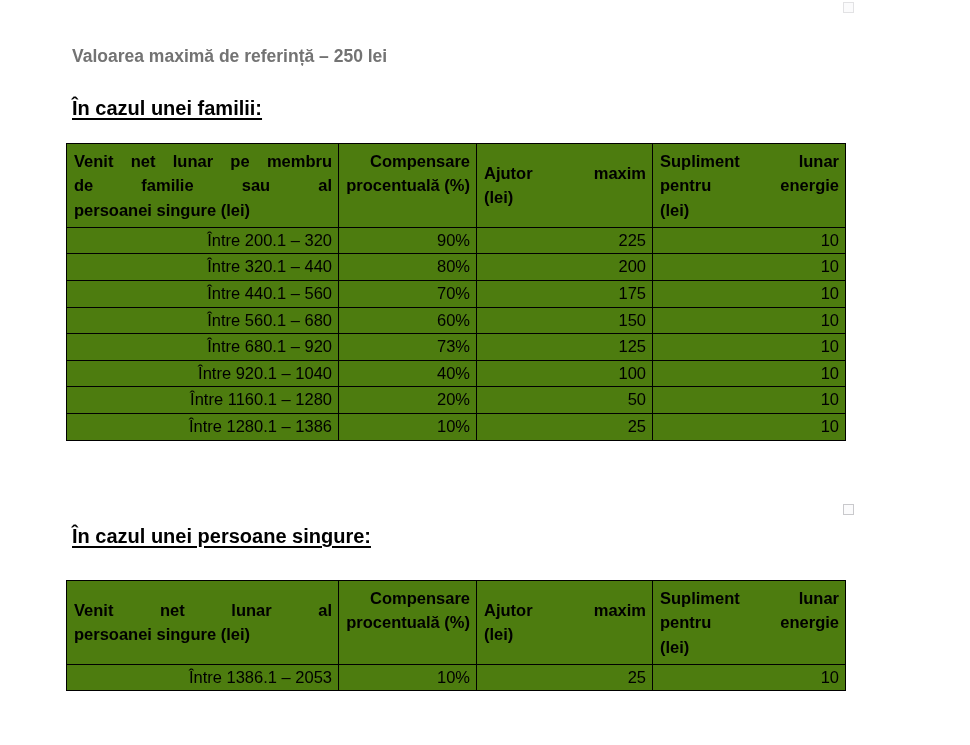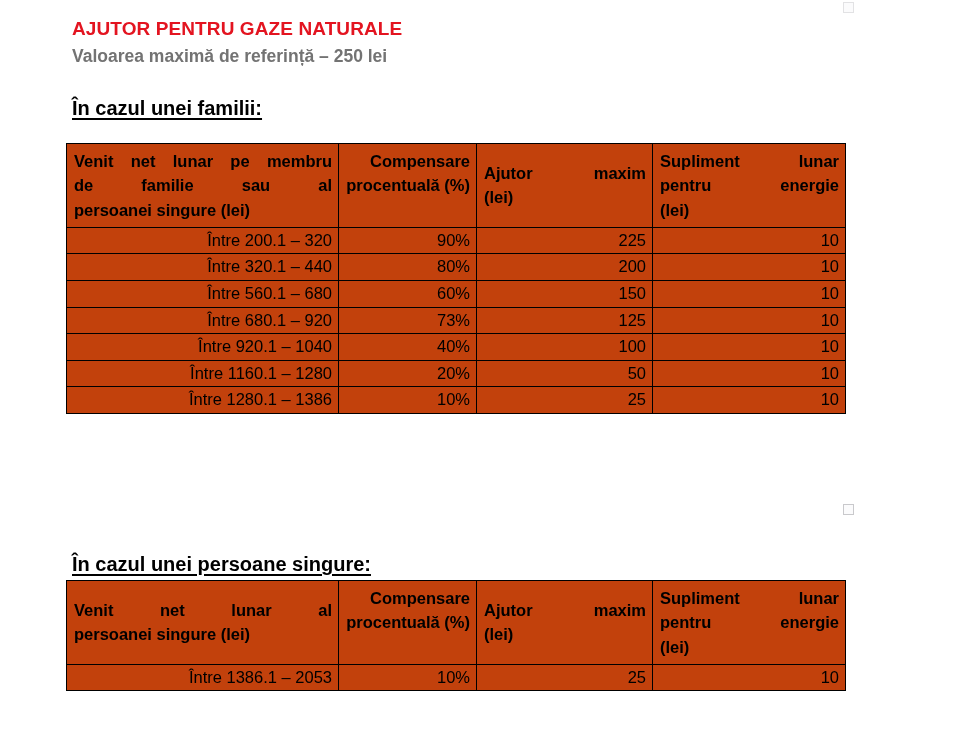--- a/index.html
+++ b/index.html
@@ -47,28 +47,28 @@
     position: absolute;
     left: 72px;
     font-size: 20px;
     font-weight: bold;
     color: #000000;
     text-decoration: underline;
     text-underline-offset: 3px;
     white-space: nowrap;
   }
   #heading-family { top: 97px; }
-  #heading-single { top: 525px; margin-top: 28px; }
+  #heading-single { top: 525px; }
 
   
   .data-table {
     position: absolute;
     border-collapse: collapse;
     table-layout: fixed;
-    background: #c2410c;
+    background: #4d7c0f;
   }
   #table-family { left: 66px; top: 143px; width: 779px; }
   #table-single { left: 66px; top: 580px; width: 779px; }
 
   .data-table td,
   .data-table th {
     border: 1px solid #000000;
     padding: 2px 6px 3px 7px;
     font-size: 16.5px;
     line-height: 1.43;
@@ -127,21 +127,20 @@
     background: #fbfbfc;
   }
   #mark-top-right { left: 843px; top: 2px; border-color: #e2e2e4; }
   #mark-table-anchor { left: 843px; top: 504px; border-color: #c9c9cc; }
 </style>
 </head>
 <body>
 
 <div class="page">
 
-  <div class="doc-title">AJUTOR PENTRU GAZE NATURALE</div>
 
   <div class="doc-subtitle">Valoarea maximă de referință – 250 lei</div>
 
   <div class="section-heading" id="heading-family">În cazul unei familii:</div>
 
   <table class="data-table" id="table-family">
     <colgroup>
       <col class="c1">
         <col class="c2">
         <col class="c3">
@@ -177,20 +176,26 @@
         <td>225</td>
         <td>10</td>
       </tr>
       <tr>
         <td>Între 320.1 – 440</td>
         <td>80%</td>
         <td>200</td>
         <td>10</td>
       </tr>
       <tr>
+        <td>Între 440.1 – 560</td>
+        <td>70%</td>
+        <td>175</td>
+        <td>10</td>
+      </tr>
+      <tr>
         <td>Între 560.1 – 680</td>
         <td>60%</td>
         <td>150</td>
         <td>10</td>
       </tr>
       <tr>
         <td>Între 680.1 – 920</td>
         <td>73%</td>
         <td>125</td>
         <td>10</td>

